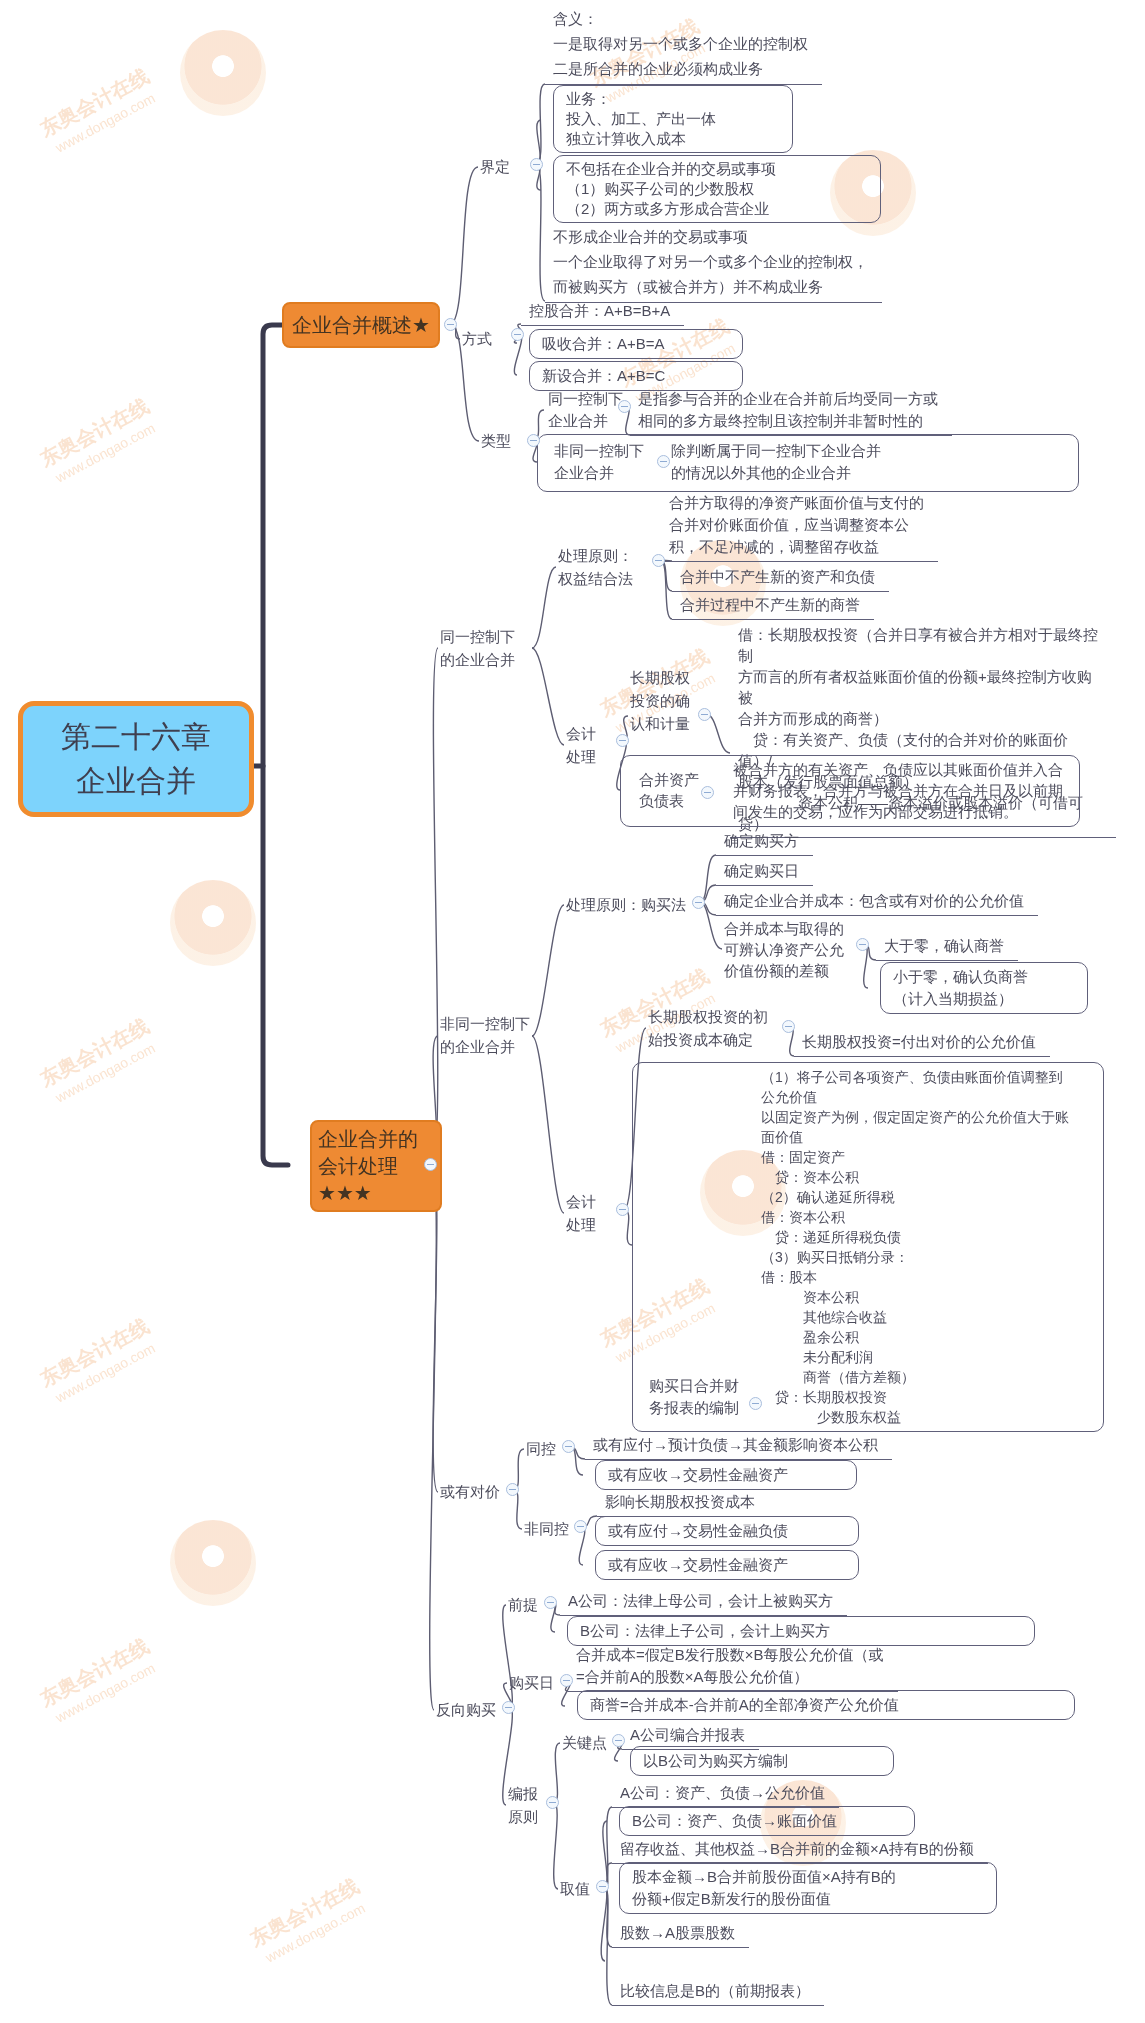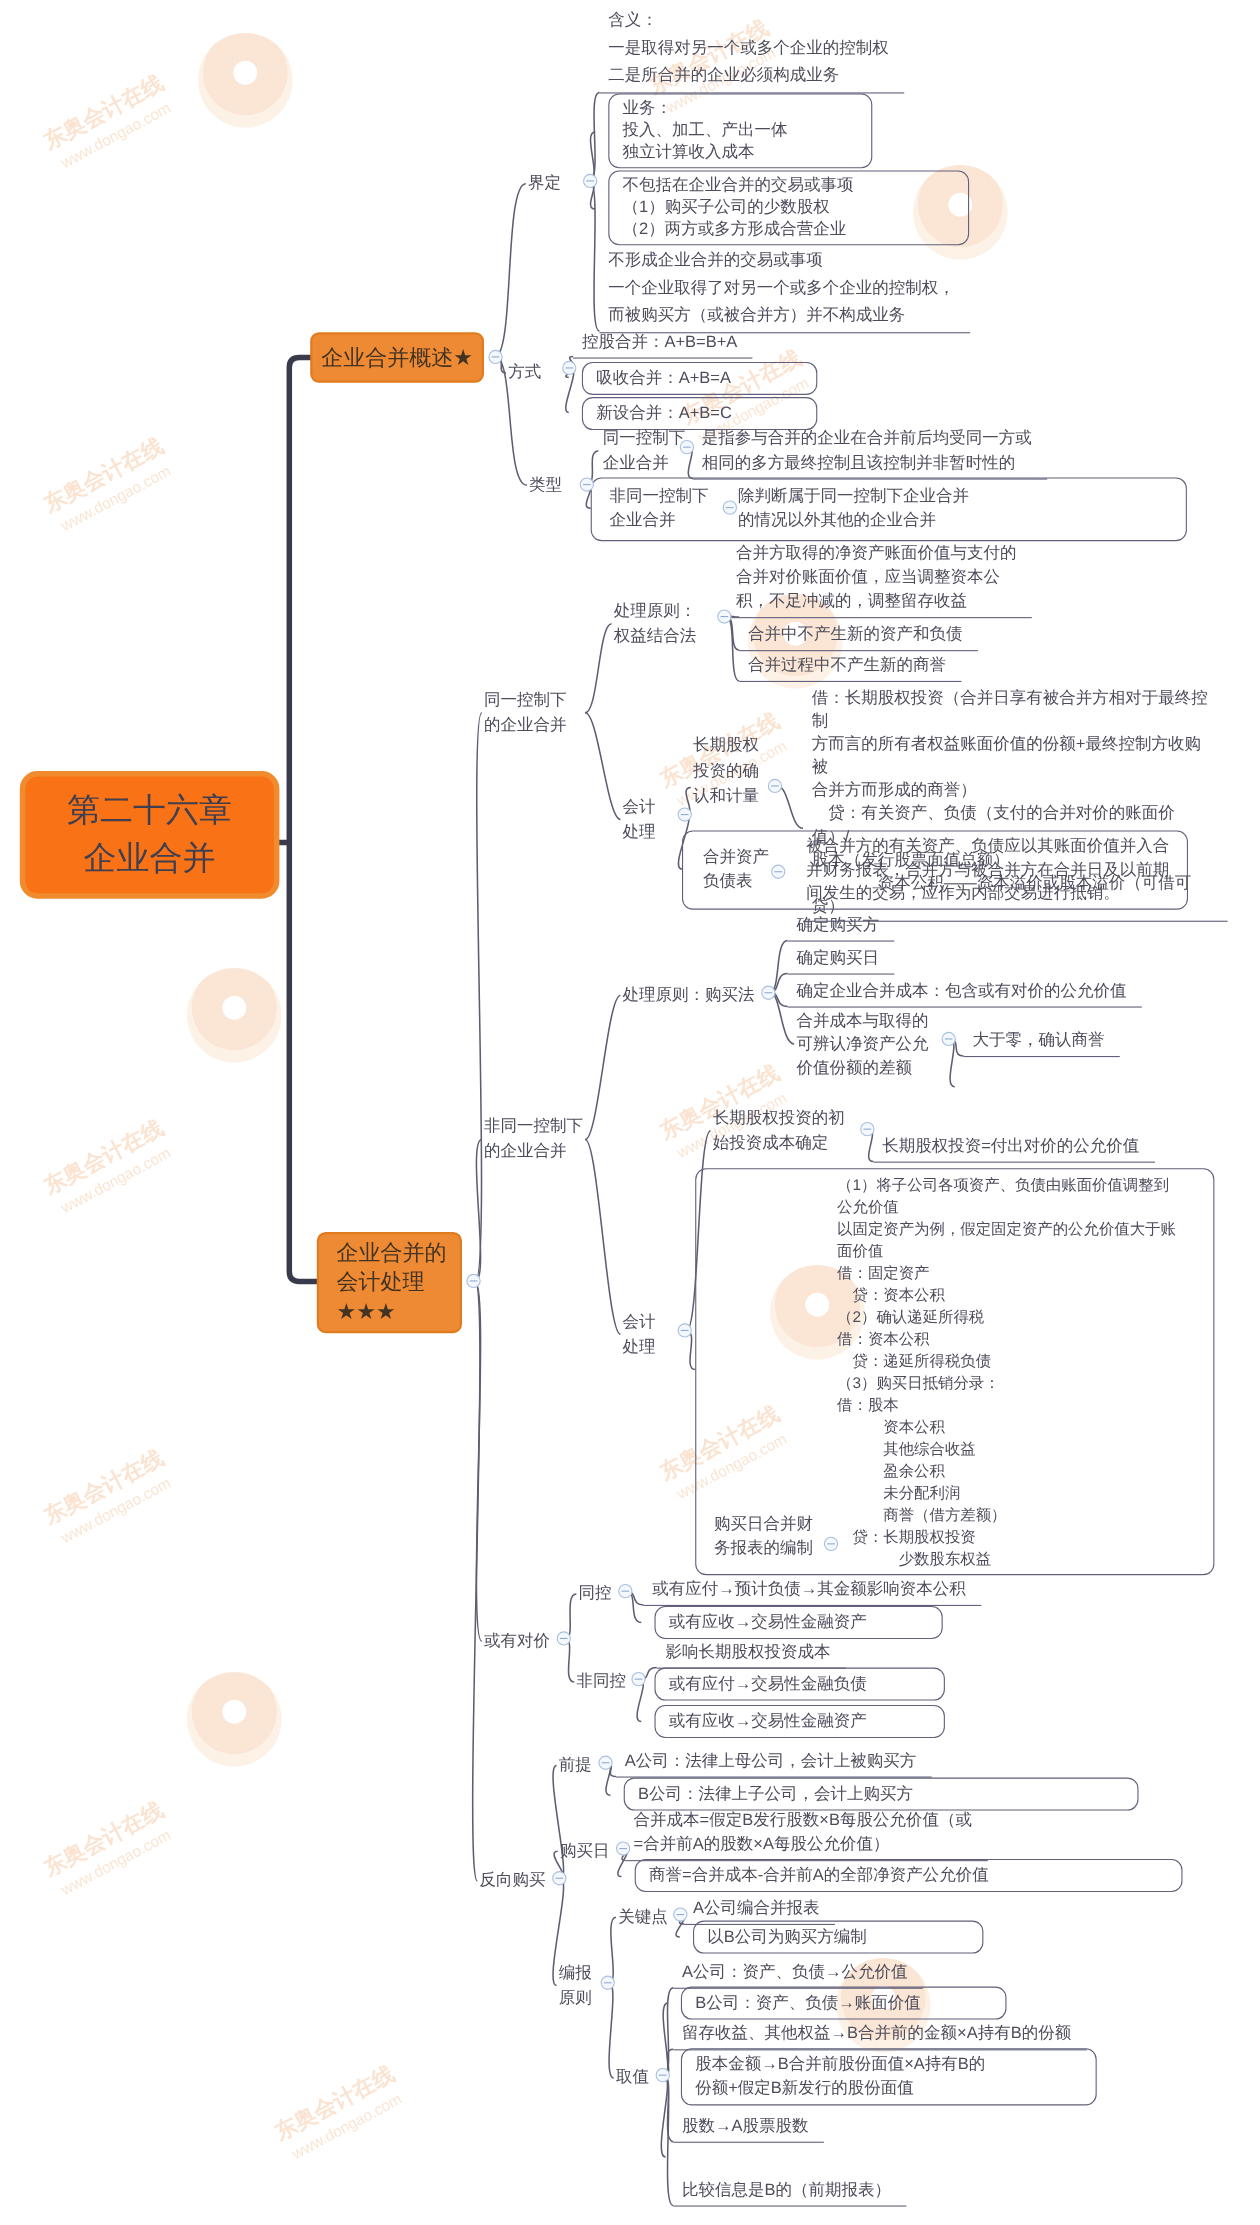--- a/index.html
+++ b/index.html
@@ -10,23 +10,23 @@
   .trunk{stroke:#3a3a4d;stroke-width:5;fill:none;stroke-linecap:round;}
   .label,.leaf,.plain{position:absolute;font-size:15px;line-height:22px;white-space:pre-line;}
   .leaf{border-bottom:1.4px solid #60607a;padding:0 14px 3px 8px;}
   .boxed{position:absolute;border:1.4px solid #60607a;border-radius:10px;padding:3px 14px 3px 12px;
          font-size:15px;line-height:22px;white-space:pre-line;margin-left:12px;}
   .boundary{position:absolute;border:1.4px solid #60607a;border-radius:10px;}
   .lh20{line-height:20px;}.lh21{line-height:21px;}.lh23{line-height:23px;}.lh25{line-height:25px;}
   .fs14{font-size:14px;}
   .node{position:absolute;background:#ee8a33;border:2px solid #e07c20;border-radius:8px;color:#433322;
         display:flex;align-items:center;justify-content:center;font-size:20px;white-space:pre-line;box-sizing:border-box;}
-  #node2{justify-content:flex-start;padding-left:16px;line-height:27px;}
+  #node2{justify-content:flex-start;padding-left:6px;line-height:27px;margin-left:22px;}
   .root{position:absolute;left:18px;top:701px;width:236px;height:116px;border:5px solid #f08c2e;border-radius:16px;
-        background:#f97316;display:flex;align-items:center;justify-content:center;font-size:30px;line-height:44px;
+        background:#7dd3fc;display:flex;align-items:center;justify-content:center;font-size:30px;line-height:44px;
         color:#3f3f4f;white-space:pre-line;text-align:center;box-sizing:border-box;}
   .collapse{position:absolute;width:13px;height:13px;border:1px solid #a9bedd;border-radius:50%;
             background:#f3f8fd;box-sizing:border-box;}
   .collapse::after{content:"";position:absolute;left:2px;right:2px;top:4.6px;border-top:1.6px solid #8fabd3;}
   .wm{position:absolute;color:#f0a566;opacity:.30;transform:rotate(-28deg);font-size:20px;line-height:23px;
       text-align:center;pointer-events:none;font-weight:bold;}
   .wm .site{display:block;font-size:14px;font-weight:normal;}
   .wmlogo{position:absolute;width:86px;height:86px;border-radius:50%;opacity:.28;pointer-events:none;
       background:radial-gradient(circle at 50% 42%, #ffffff 0 16%, #f0a369 17% 58%, #f7cfa6 59% 100%);}
 </style>
@@ -192,20 +192,22 @@
   <div class="label lh23" style="left:440px;top:1012px">非同一控制下
 的企业合并</div>
   <div class="label" style="left:566px;top:894px">处理原则：购买法</div>
   <div class="leaf" style="left:716px;top:830px">确定购买方</div>
   <div class="leaf" style="left:716px;top:860px">确定购买日</div>
   <div class="leaf" style="left:716px;top:890px">确定企业合并成本：包含或有对价的公允价值</div>
   <div class="label lh21" style="left:724px;top:918px">合并成本与取得的
 可辨认净资产公允
 价值份额的差额</div>
   <div class="leaf" style="left:876px;top:935px">大于零，确认商誉</div>
+  <div class="boxed" style="left:868px;top:962px;width:180px">小于零，确认负商誉
+（计入当期损益）</div>
   <div class="label lh23" style="left:566px;top:1190px">会计
 处理</div>
   <div class="label lh23" style="left:648px;top:1005px">长期股权投资的初
 始投资成本确定</div>
   <div class="leaf" style="left:794px;top:1031px">长期股权投资=付出对价的公允价值</div>
   <div class="boundary" style="left:632px;top:1062px;width:470px;height:368px">
     <div class="plain lh20 fs14" style="left:128px;top:4px">（1）将子公司各项资产、负债由账面价值调整到
 公允价值
 以固定资产为例，假定固定资产的公允价值大于账
 面价值

